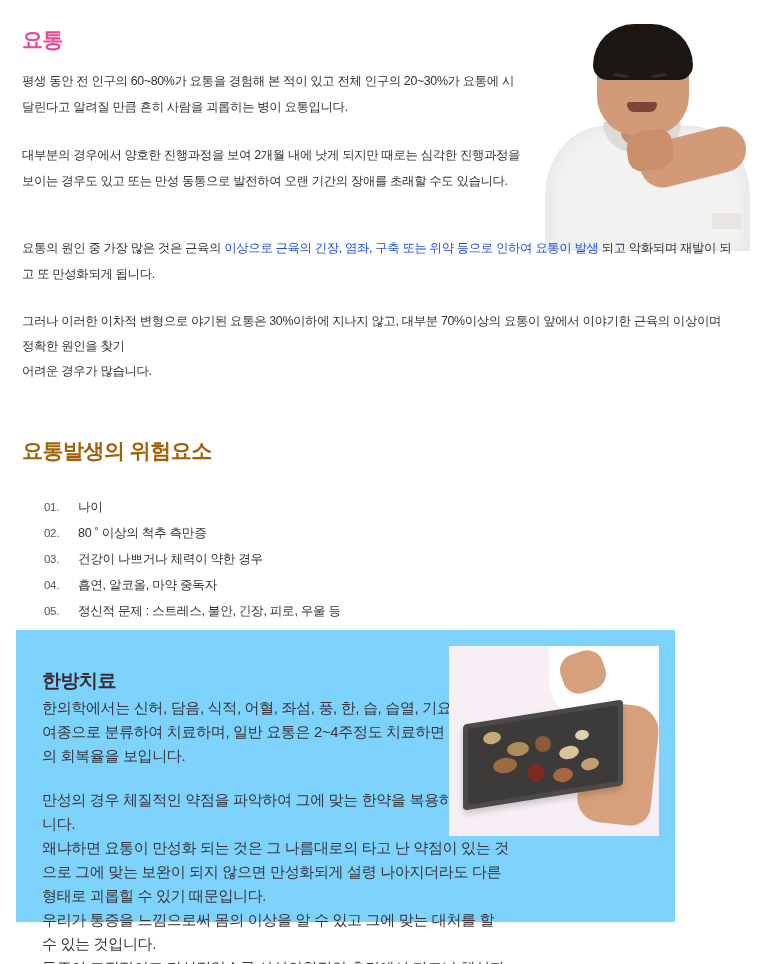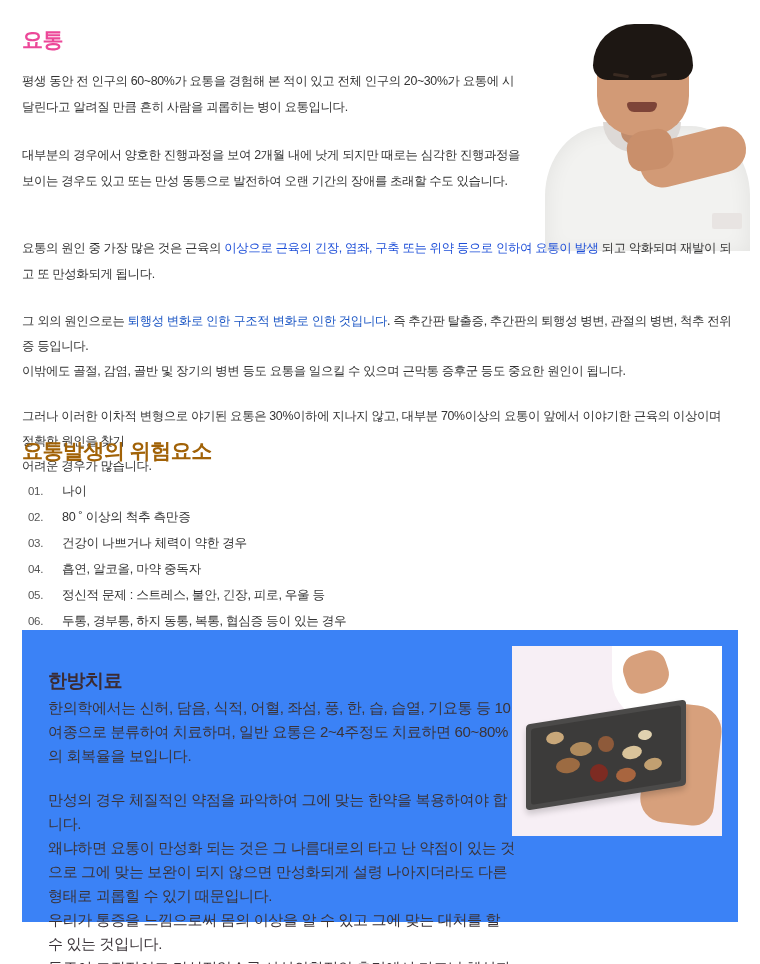--- a/index.html
+++ b/index.html
@@ -146,45 +146,45 @@
     left: 22px; top: 0px;
     font-size: 21px;
     font-weight: bold;
     letter-spacing: -0.5px;
     color: #a16207;
   }
   .risk-list {
     position: absolute;
     left: 28px; top: 58px;
     width: 640px;
-    margin: 0; padding: 0;
+    margin: 16px; padding: 0;
     list-style: none;
   }
   .risk-item {
     display: flex;
     align-items: baseline;
     font-size: 12.6px;
     line-height: 26px;
     letter-spacing: -0.3px;
     color: #333;
   }
   .risk-num {
     width: 34px;
     color: #555;
     font-size: 11.5px;
   }
   .risk-text { flex: 1; }
 
   
   .sec3 {
     position: absolute;
-    left: 22px; top: 630px;
-    width: 716px;
+    left: 16px; top: 630px;
+    width: 659px;
     height: 292px;
-    background: #3b82f6;
+    background: #7dd3fc;
   }
   .title-pink {
     position: absolute;
     left: 26px; top: 22px;
     font-size: 19px;
     font-weight: bold;
     color: #3b2b33;
     letter-spacing: -0.5px;
   }
   .pink-body {
@@ -281,21 +281,20 @@
     </div>
 
     <div class="body-col">
       <p class="para">평생 동안 전 인구의 60~80%가 요통을 경험해 본 적이 있고 전체 인구의 20~30%가 요통에 시달린다고 알려질 만큼 흔히 사람을 괴롭히는 병이 요통입니다.</p>
       <p class="para">대부분의 경우에서 양호한 진행과정을 보여 2개월 내에 낫게 되지만 때로는 심각한 진행과정을 보이는 경우도 있고 또는 만성 동통으로 발전하여 오랜 기간의 장애를 초래할 수도 있습니다.</p>
     </div>
 
     <div style="position:absolute; left:22px; top:235px; width:712px;">
       <p class="para para-wide"><span>요통의 원인 중 가장 많은 것은 근육의 </span><span class="hl-red">이상으로 근육의 긴장, 염좌, 구축 또는 위약 등으로 인하여 요통이 발생</span><span> 되고 악화되며 재발이 되고 또 만성화되게 됩니다.</span></p>
 
-      <p class="para para-wide tight"><span>그 외의 원인으로는 </span><span class="hl-blue">퇴행성 변화로 인한 구조적 변화로 인한 것입니다</span><span>. 즉 추간판 탈출증, 추간판의 퇴행성 병변, 관절의 병변, 척추 전위증 등입니다.</span><br><span>이밖에도 골절, 감염, 골반 및 장기의 병변 등도 요통을 일으킬 수 있으며 근막통 증후군 등도 중요한 원인이 됩니다.</span></p>
 
       <p class="para para-wide tight"><span>그러나 이러한 이차적 변형으로 야기된 요통은 30%이하에 지나지 않고, 대부분 70%이상의 요통이 앞에서 이야기한 근육의 이상이며 정확한 원인을 찾기</span><br><span>어려운 경우가 많습니다.</span></p>
     </div>
   </div>
 
   <div class="sec2">
     <h2 class="title-sub">요통발생의 위험요소</h2>
 
     <ul class="risk-list">
       <li class="risk-item">

